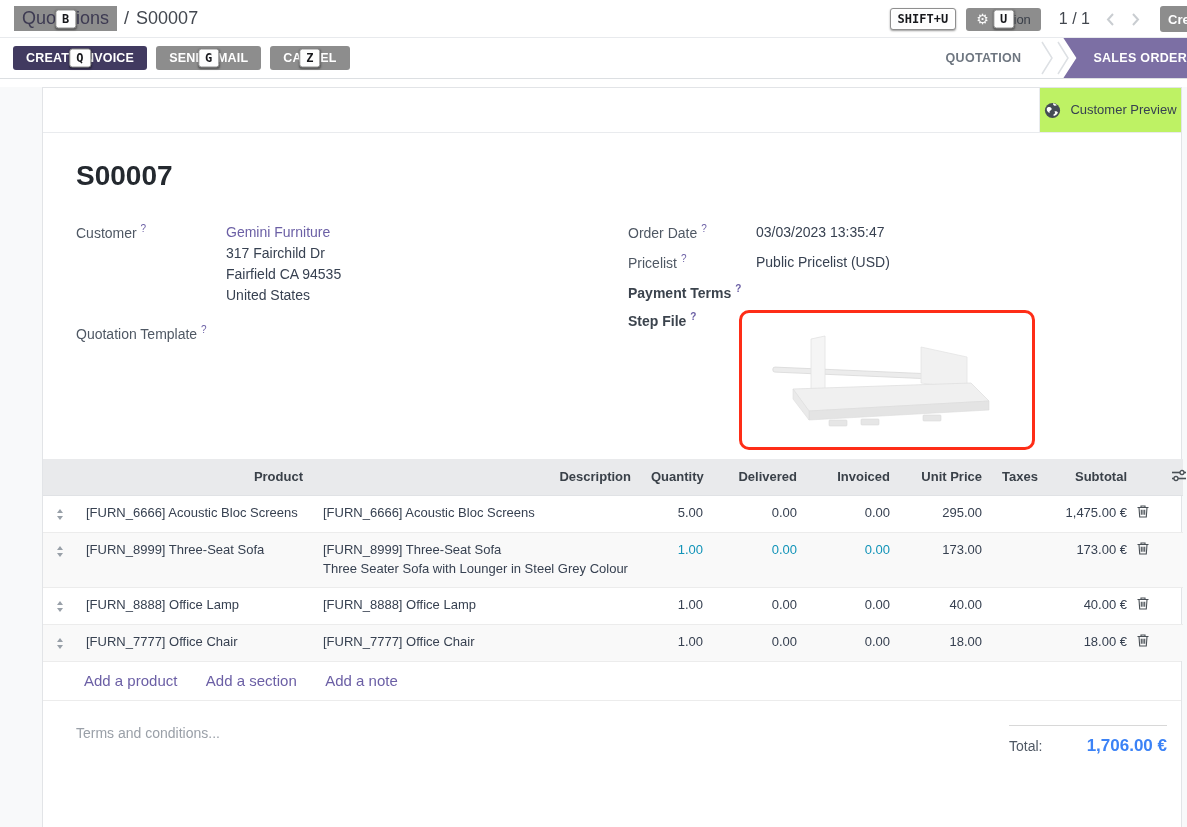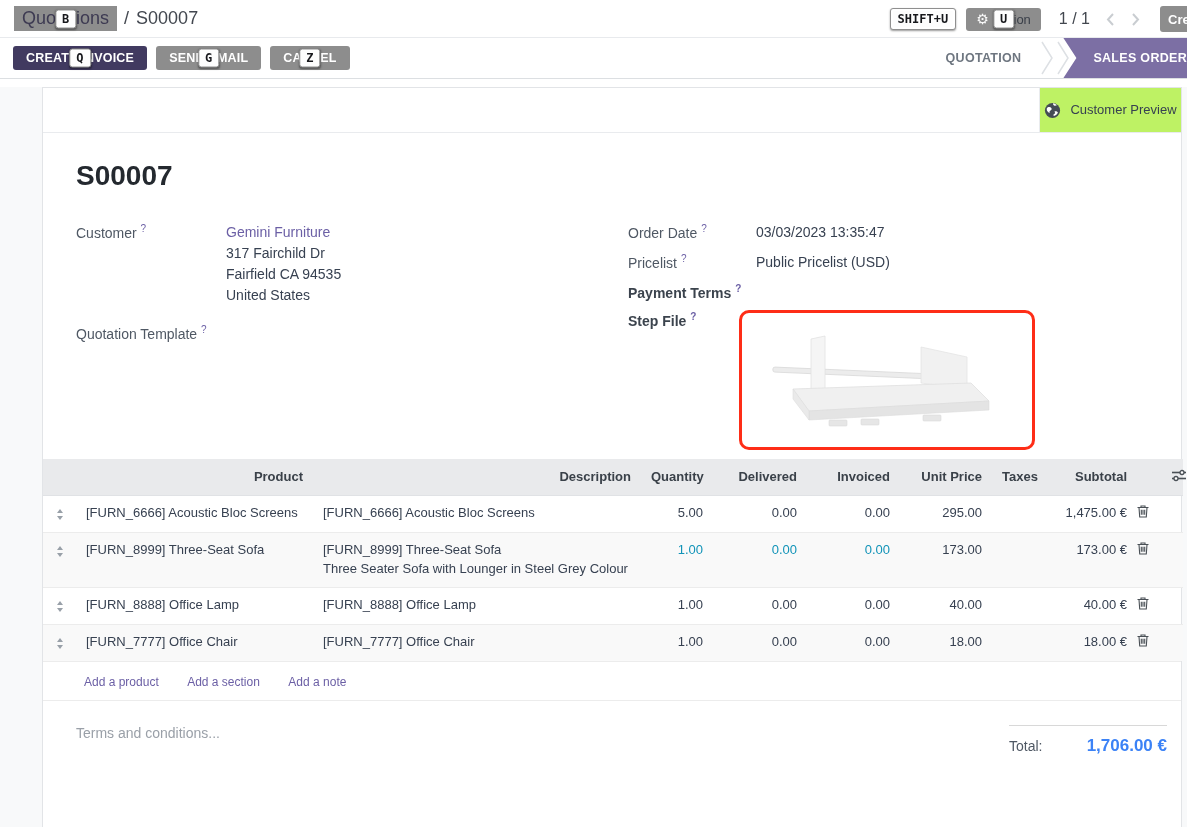--- a/index.html
+++ b/index.html
@@ -80,21 +80,21 @@
   .olines th { background:#e9eaec; color:#3a4149; font-weight:bold; text-align:right;
     padding:10px 10px; border-bottom:1px solid #e0e2e5; }
   .olines th.num, .olines td.num { text-align:right; }
   .olines td { padding:9px 10px; border-top:1px solid #ececec; vertical-align:top; color:#374151; }
   .olines tbody tr:nth-child(even) td { background:#f9f9f9; }
   .olines td.hl { color:#1193b8; }
   .olines .handle { text-align:center; padding-top:12px; cursor:grab; }
   .olines .trashcell { padding-left:0; cursor:pointer; }
   .olines .desc2 { margin-top:2px; line-height:19px; }
   .links-row { padding:10px 0 10px 41px; border-top:1px solid #ececec; border-bottom:1px solid #ececec; }
-  .links-row span { color:#6b5fa5; font-size:12px; margin-right:24px; cursor:pointer; }
+  .links-row span { color:#6b5fa5; font-size:15px; margin-right:24px; cursor:pointer; }
   .gearcol { text-align:center; cursor:pointer; }
 
   
   .below { display:flex; justify-content:space-between; padding:24px 14px 0 33px; }
   .terms { color:#9aa0a8; font-size:14px; cursor:text; }
   .totalbox { width:158px; border-top:1px solid #d8d8d8; padding-top:10px;
     display:flex; justify-content:space-between; align-items:baseline; }
   .totalbox .tlabel { font-size:14px; color:#4f5864; }
   .totalbox .tvalue { font-size:17px; font-weight:bold; color:#3b82f6; }
 </style>

